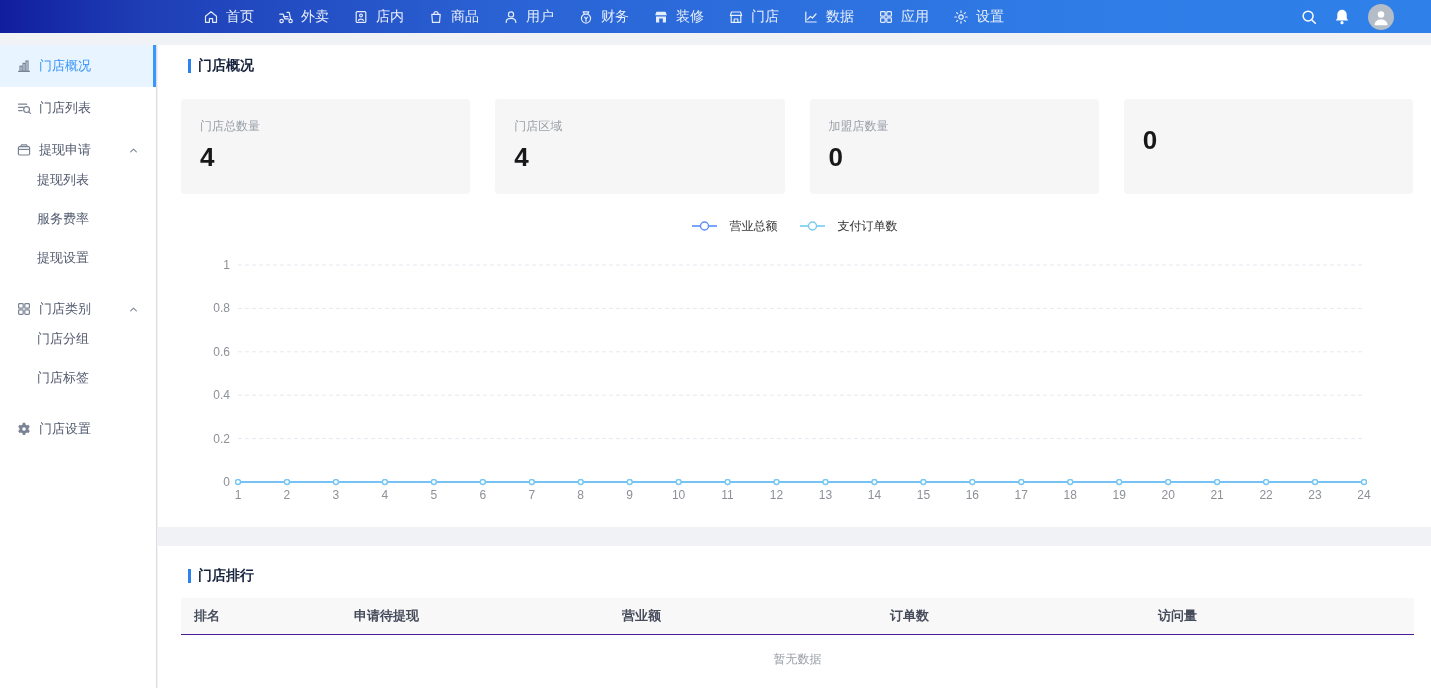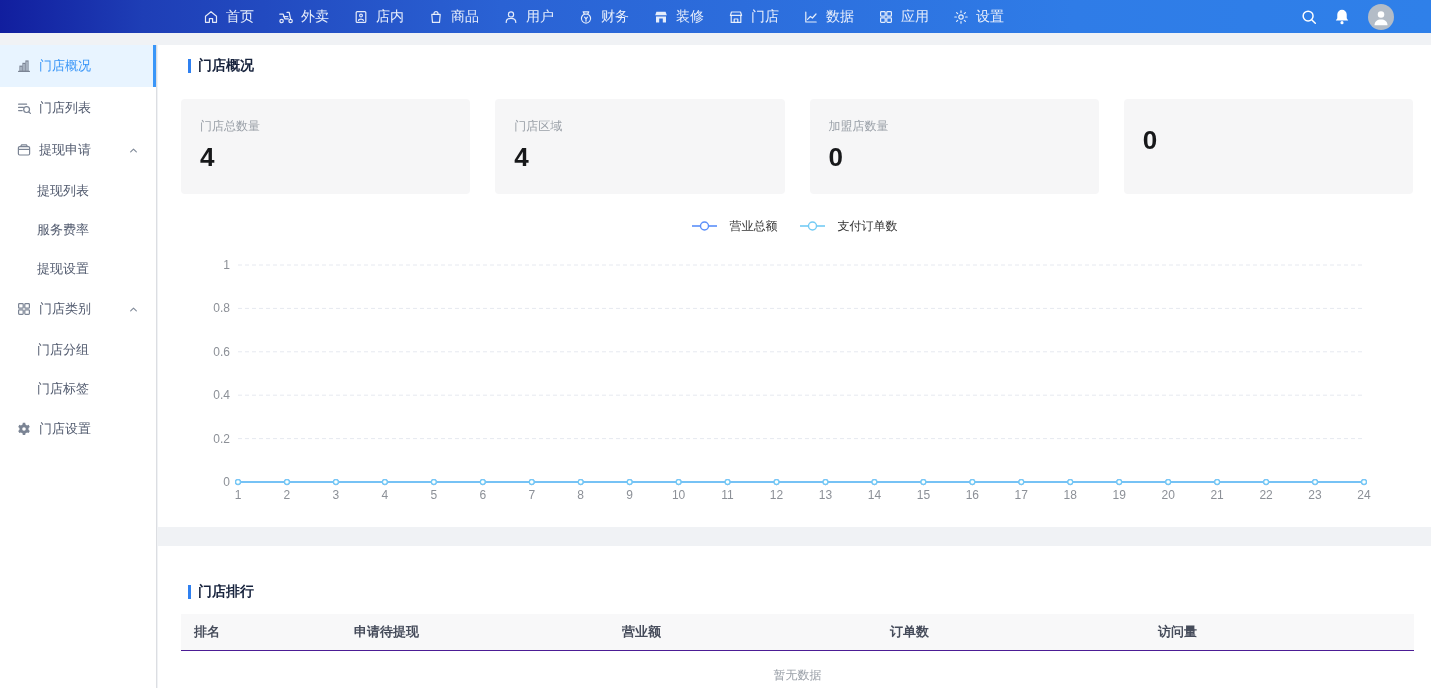--- a/index.html
+++ b/index.html
@@ -28,33 +28,33 @@
   .sidebar{
     position:absolute; top:45px; left:0; width:157px; bottom:0;
     background:#fff; border-right:1px solid #dcdee2;
   }
   .side-item{ height:42px; display:flex; align-items:center; padding-left:16px;
               font-size:13px; color:#515a6e; cursor:pointer; position:relative; }
   .side-item .icon{ width:16px; height:16px; color:#7b8494; margin-right:7px; flex:none; }
   .side-item .icon svg{ width:16px; height:16px; display:block; }
   .side-item.active{ background:#e8f4ff; color:#3a96f8; }
   .side-item.active::after{ content:""; position:absolute; right:0; top:0; bottom:0; width:3px; background:#3a96f8; }
-  .side-sub{ height:39px; display:flex; align-items:center; padding-left:37px;
+  .side-sub{ height:39px; display:flex; align-items:flex-start; padding-left:37px;
              font-size:13px; color:#515a6e; cursor:pointer; }
   .chev{ margin-left:auto; margin-right:16px; width:13px; height:13px; color:#808a99; }
   .chev svg{ width:13px; height:13px; display:block; }
 
   
   .main{ position:absolute; top:45px; left:158px; right:0; bottom:0; }
   .panel{ background:#fff; }
   .panel-overview{ height:482px; }
   .panel-rank{ height:142px; margin-top:19px; overflow:hidden; }
 
   .section-title{ display:flex; align-items:center; padding-top:12px; padding-left:30px; }
-  .panel-rank .section-title{ padding-top:21px;margin-top:16px; }
+  .panel-rank .section-title{ padding-top:21px; }
   .title-bar{ width:3px; height:14px; background:#2f80f0; margin-right:7px; flex:none; }
   .title-text{ font-size:14px; font-weight:bold; color:#17233d; }
 
   .cards{ display:flex; gap:25px; margin:24px 18px 0 23px; }
   .card{ flex:1; height:95px; background:#f6f6f7; border-radius:4px; padding:19px 0 0 19px; }
   .card .c-label{ font-size:12px; color:#9aa0a8; }
   .card .c-value{ font-size:26px; font-weight:bold; color:#17181a; margin-top:7px; }
 
   .legend{ display:flex; justify-content:center; align-items:center; gap:22px; margin-top:25px; height:14px; }
   .legend-item{ display:flex; align-items:center; gap:13px; cursor:pointer; }

